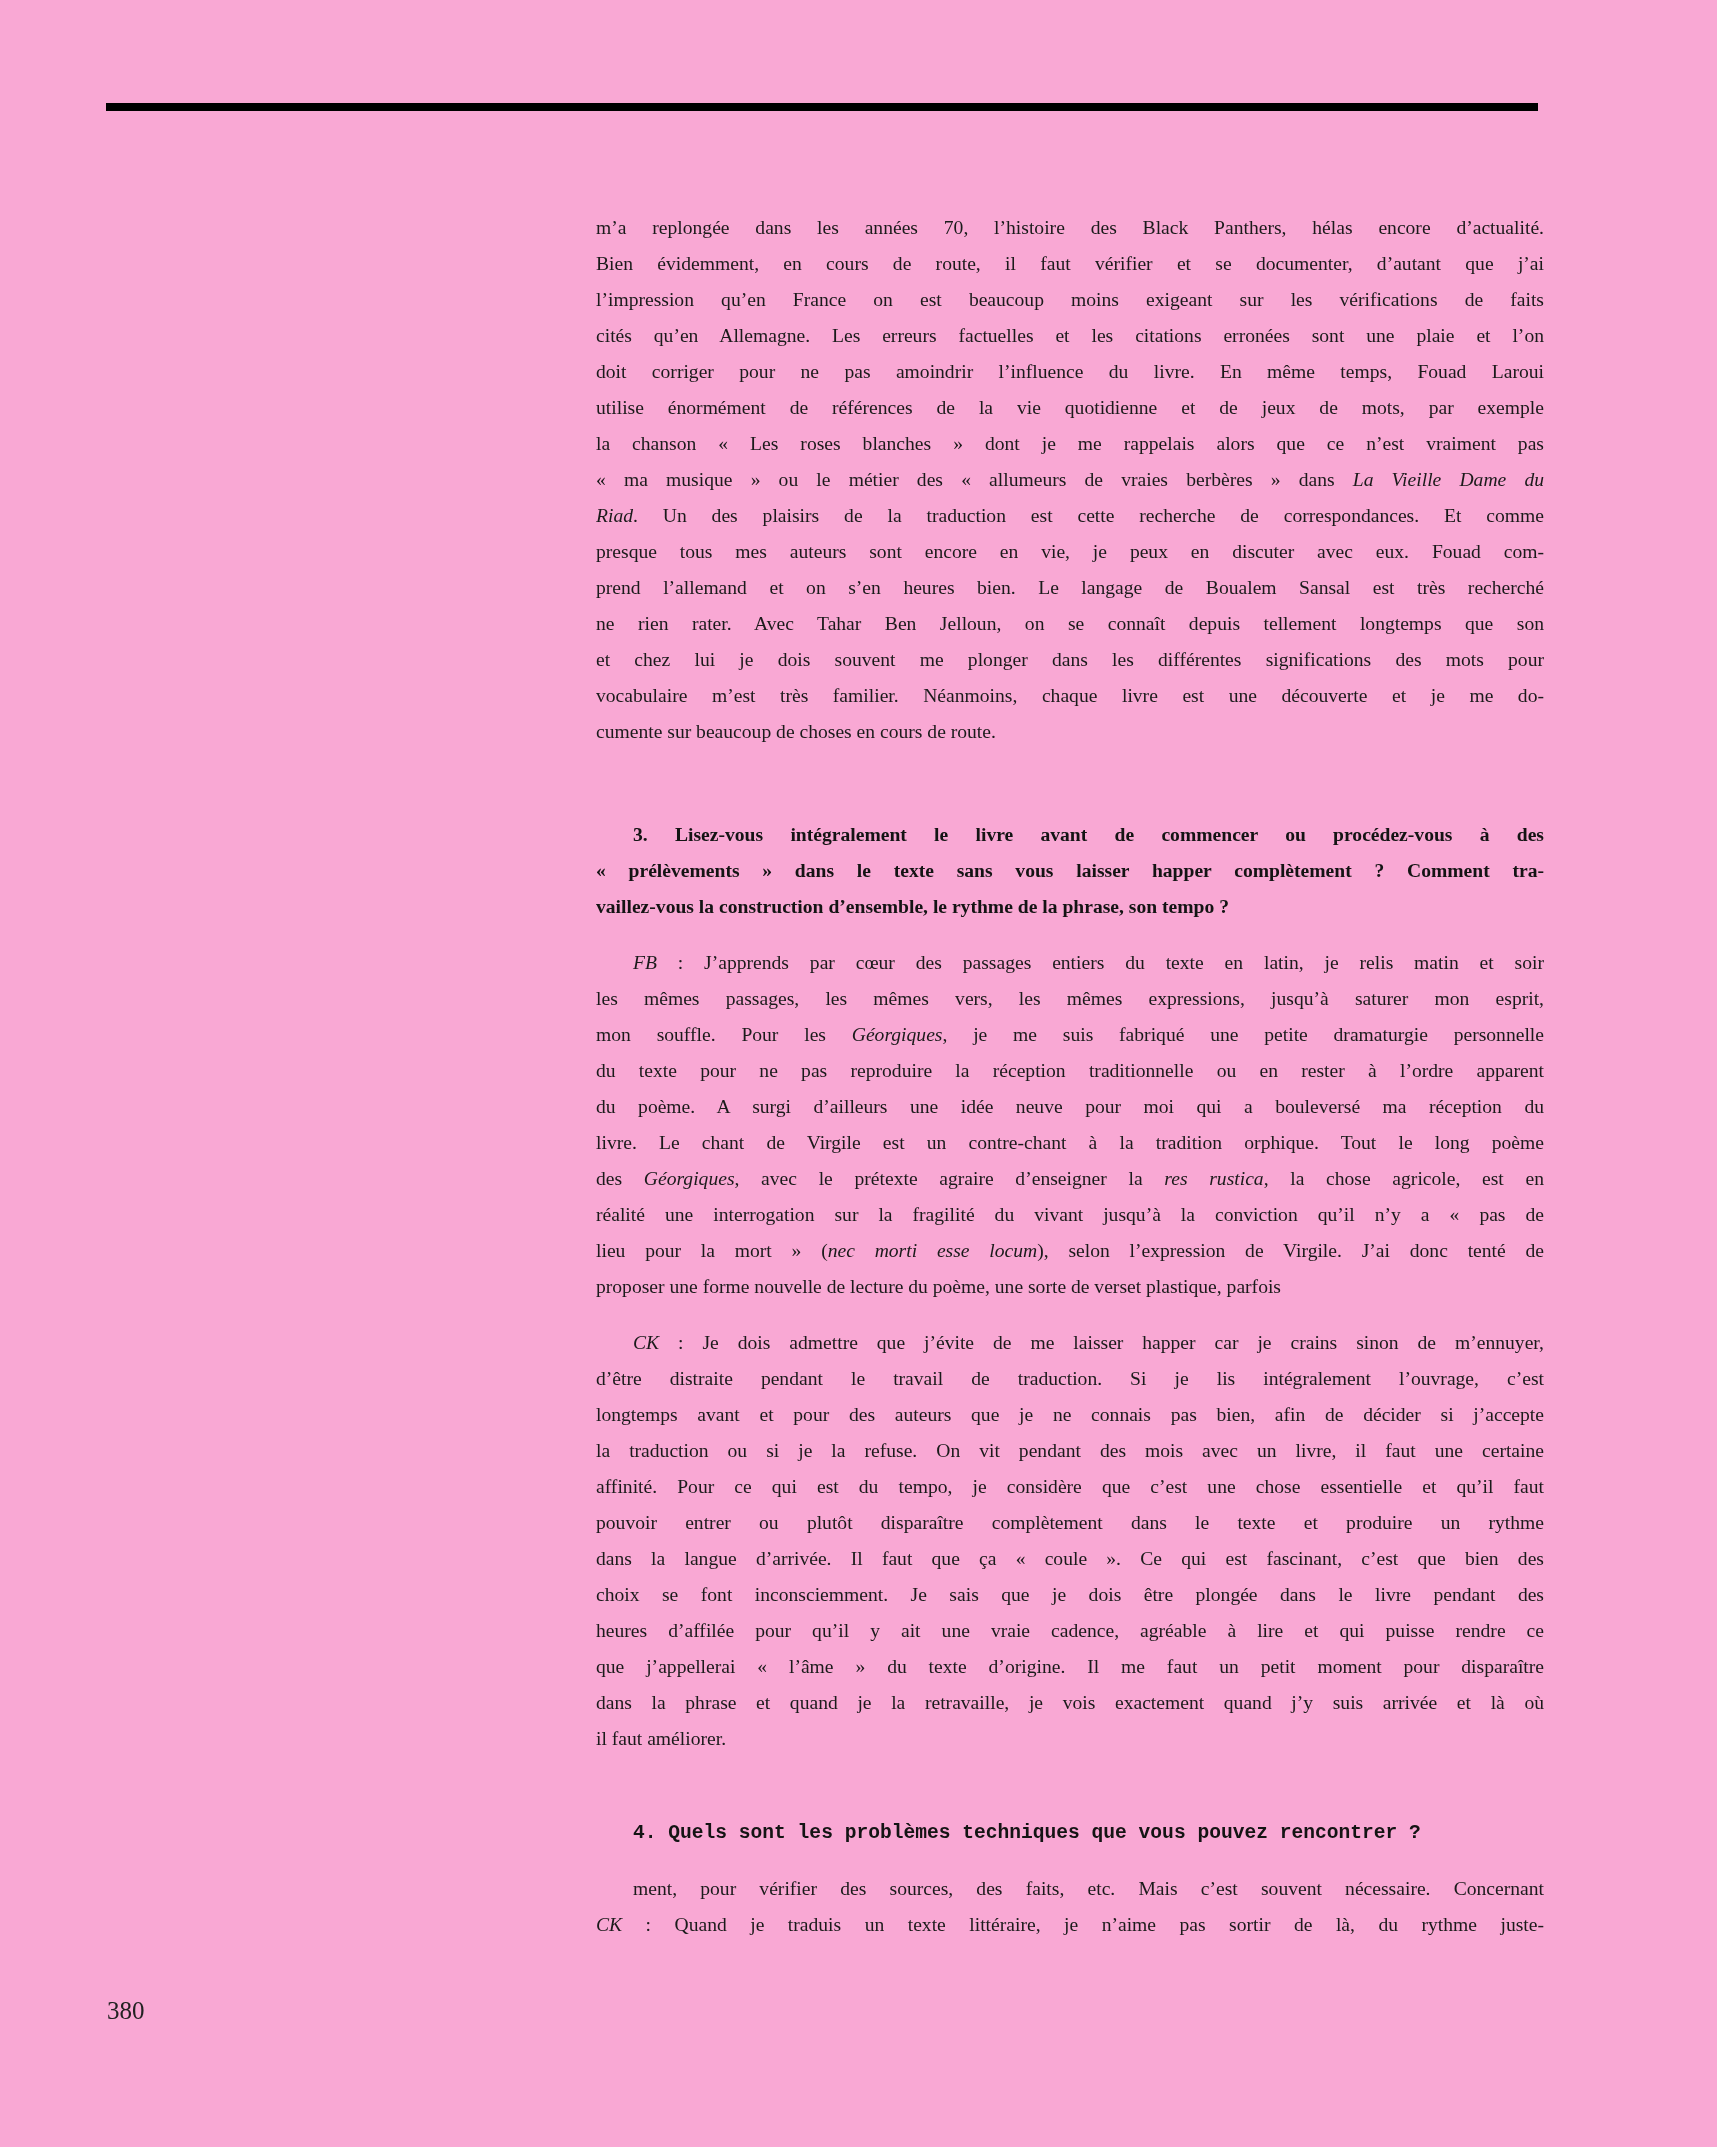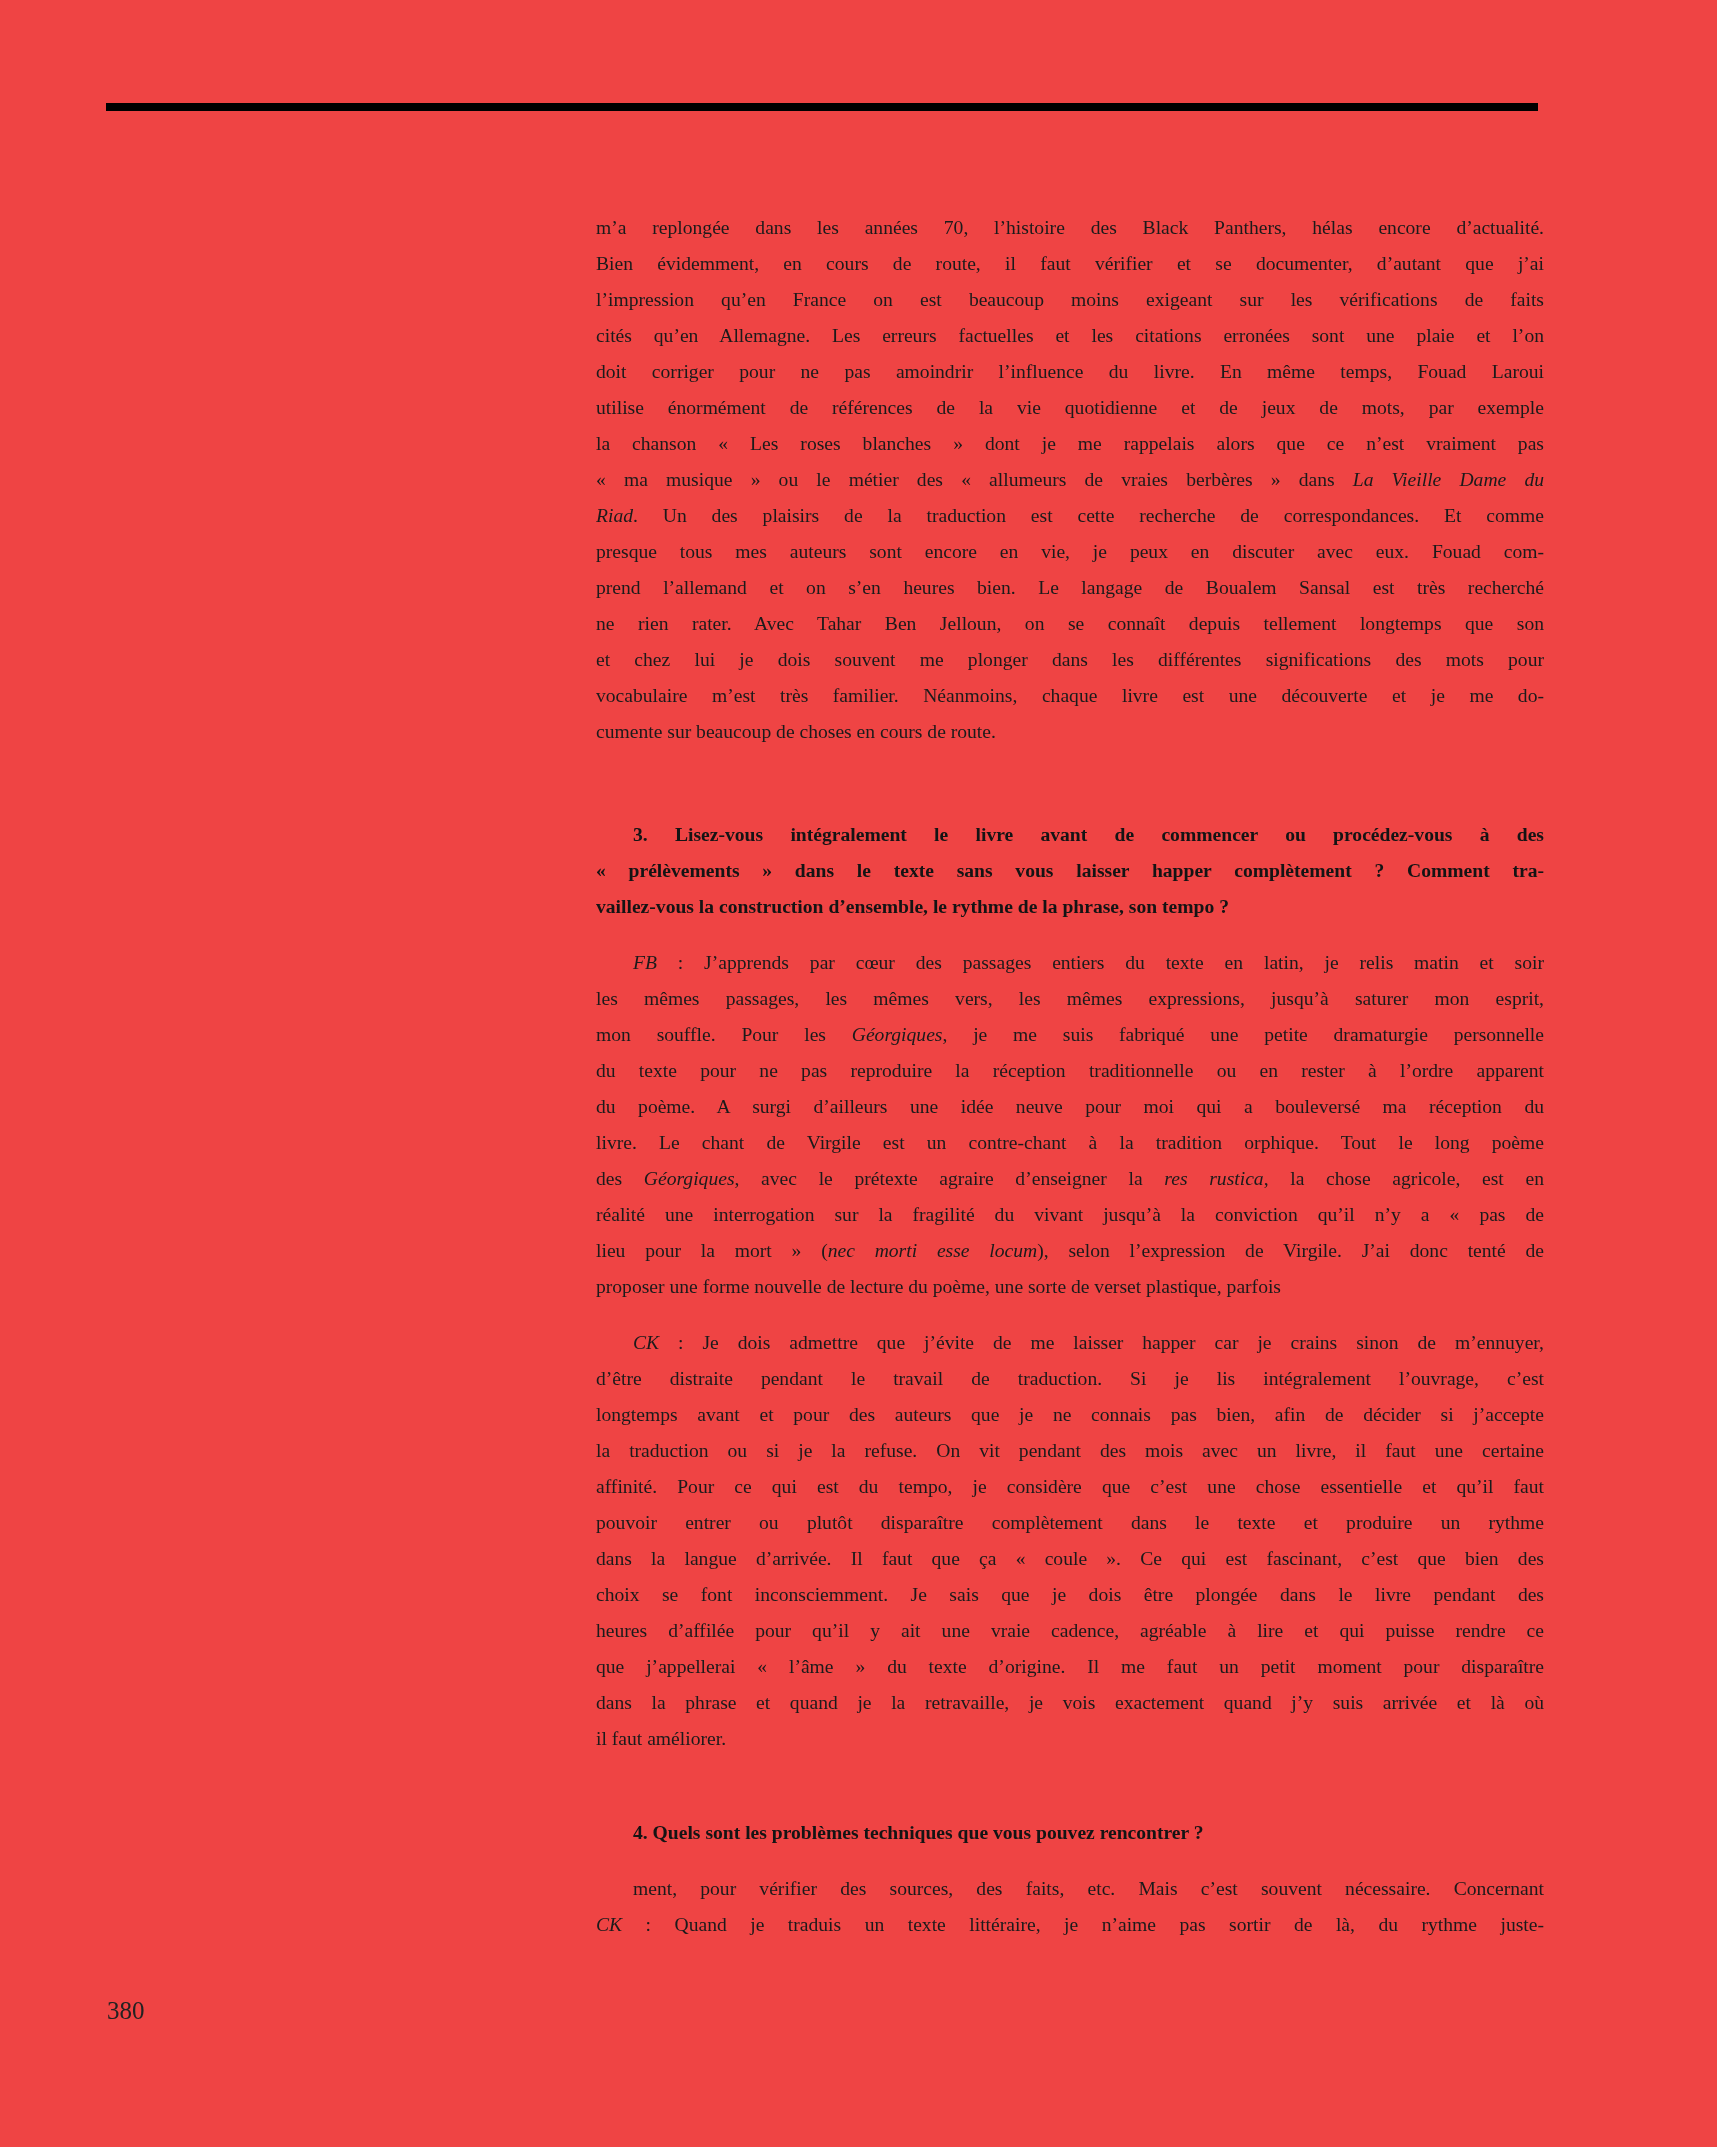--- a/index.html
+++ b/index.html
@@ -4,21 +4,21 @@
 <style>
   html, body {
     margin: 0;
     padding: 0;
     background: #ffffff;
   }
   .page {
     position: relative;
     width: 1718px;
     height: 2147px;
-    background: #ef4444;
+    background: #f9a8d4;
     overflow: hidden;
     font-family: "Liberation Serif", "DejaVu Serif", serif;
     color: #1b1b1b;
   }
   .top-rule {
     position: absolute;
     left: 106px;
     top: 103px;
     width: 1432px;
     height: 8.2px;
@@ -38,21 +38,21 @@
     overflow: hidden;
     text-align: justify;
     text-align-last: justify;
   }
   .para .line:last-child { text-align-last: left; }
   .para.justify-last .line:last-child { text-align-last: justify; }
   .para.indent .line:first-child { text-indent: 37px; }
   .para.bold { font-weight: bold; color: #141414; }
   .m-q3  { margin-top: 67px; }
   .m-ans { margin-top: 20px; }
-  .m-q4  { margin-top: 58px; }
+  .m-q4  { margin-top: 58px; font-family: Liberation Mono, monospace; }
   .folio {
     position: absolute;
     left: 107px;
     top: 1997px;
     font-family: Liberation Serif, serif;
     font-size: 25px;
     line-height: 27.4px;
     color: #222222;
   }
 </style>

